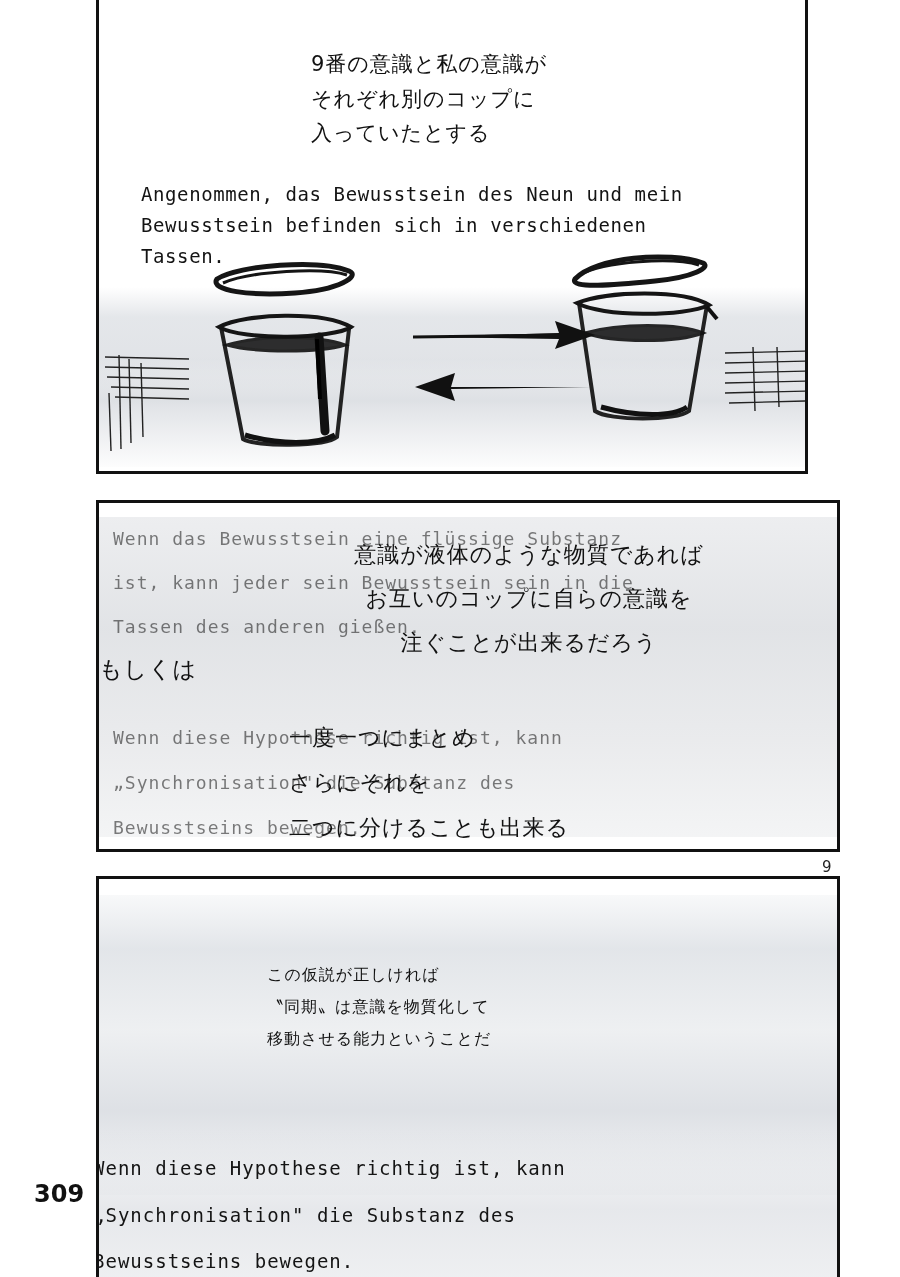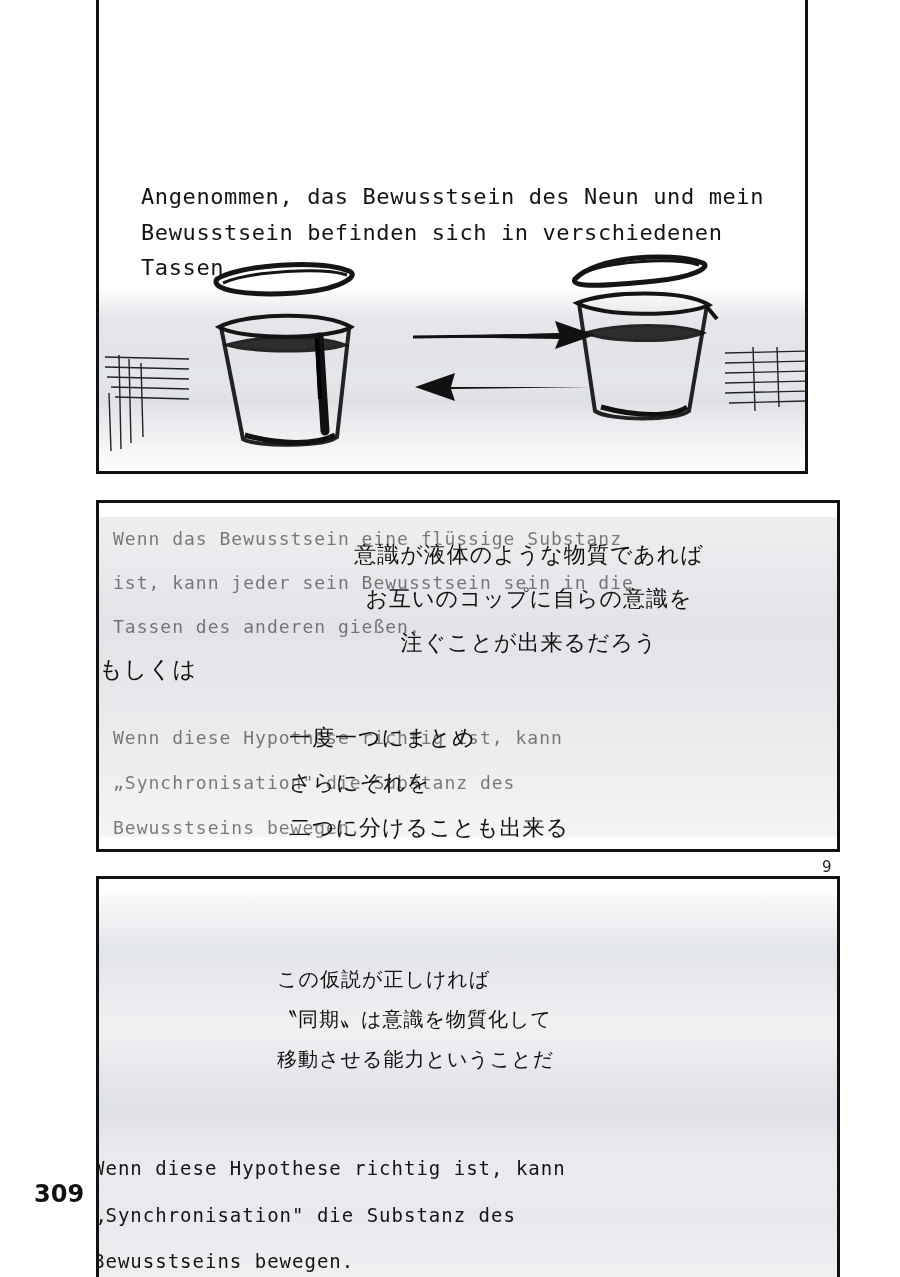--- a/index.html
+++ b/index.html
@@ -38,21 +38,21 @@
     color:#141414;
     white-space:pre-line;
   }
 
   #p1-jp{
     position:absolute;left:212px;top:50px;width:460px;
     font-size:21px;line-height:1.65;
   }
   #p1-de{
     position:absolute;left:42px;top:182px;width:640px;
-    font-size:22px;line-height:1.62;
+    font-size:19px;line-height:1.62;
     letter-spacing:0.6px;
   }
 
   
   .wash{
     position:absolute;
     background:#e9eaec;
     opacity:.85;
     pointer-events:none;
   }
@@ -108,22 +108,22 @@
   #p3-tone{
     position:absolute;left:0;top:16px;width:744px;height:300px;
     background:
       linear-gradient(180deg,rgba(247,248,249,.9) 0%,rgba(225,228,232,.95) 18%,rgba(236,238,240,.9) 45%,rgba(219,222,227,.92) 72%,rgba(245,246,247,.9) 100%);
   }
   #p3-tone2{
     position:absolute;left:0;top:240px;width:744px;height:180px;
     background:linear-gradient(180deg,rgba(238,239,241,0) 0%,rgba(226,228,232,.85) 50%,rgba(234,236,238,.7) 100%);
   }
   #p3-jp{
-    position:absolute;left:178px;top:80px;width:520px;
-    font-size:20px;line-height:2.0;
+    position:absolute;left:168px;top:80px;width:520px;
+    font-size:16px;line-height:2.0;
   }
   #p3-de{
     position:absolute;left:-6px;top:266px;width:760px;
     font-size:19px;line-height:2.45;letter-spacing:1px;
   }
 
   
   #page-num{
     position:absolute;left:34px;top:1180px;
     font-family:"DejaVu Sans", sans-serif;
@@ -216,20 +216,23 @@
             <path d="M2 28 L88 26"></path>
           <path d="M2 38 L88 36"></path>
             <path d="M2 48 L86 46"></path>
             <path d="M6 58 L84 56"></path>
           <path d="M30 2 L32 66"></path>
             <path d="M54 2 L56 62"></path>
         </g>
       </svg>
     </div>
 
+    <div class="jp" id="p1-jp">9番の意識と私の意識が
+それぞれ別のコップに
+入っていたとする</div>
     <div class="mono" id="p1-de">Angenommen, das Bewusstsein des Neun und mein
 Bewusstsein befinden sich in verschiedenen
 Tassen.</div>
   </div>
 
   <div class="panel" id="panel2">
     <div id="p2-tone"></div>
 
     <div class="mono" id="p2-de1">Wenn  das  Bewusstsein  eine  flüssige  Substanz
 ist, kann jeder sein Bewusstsein  sein in die

